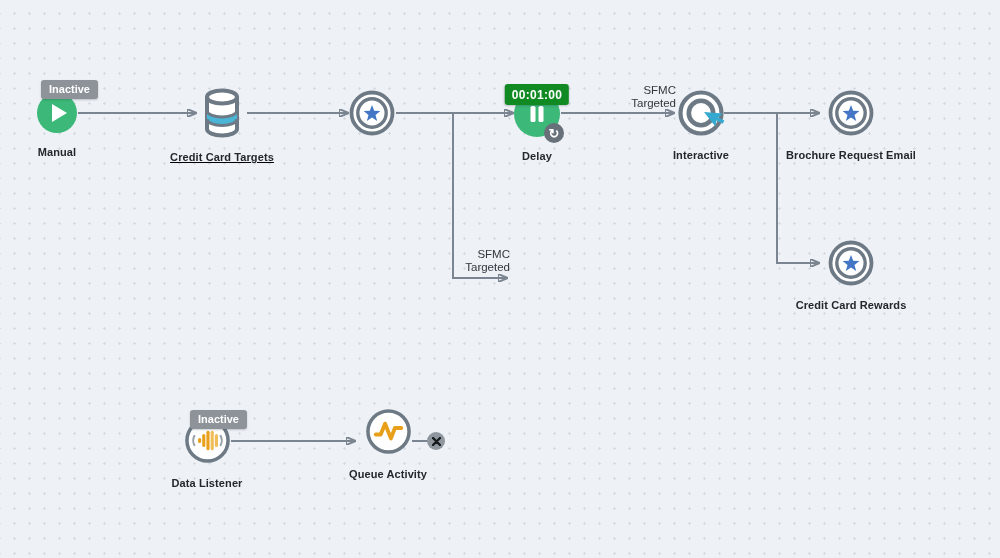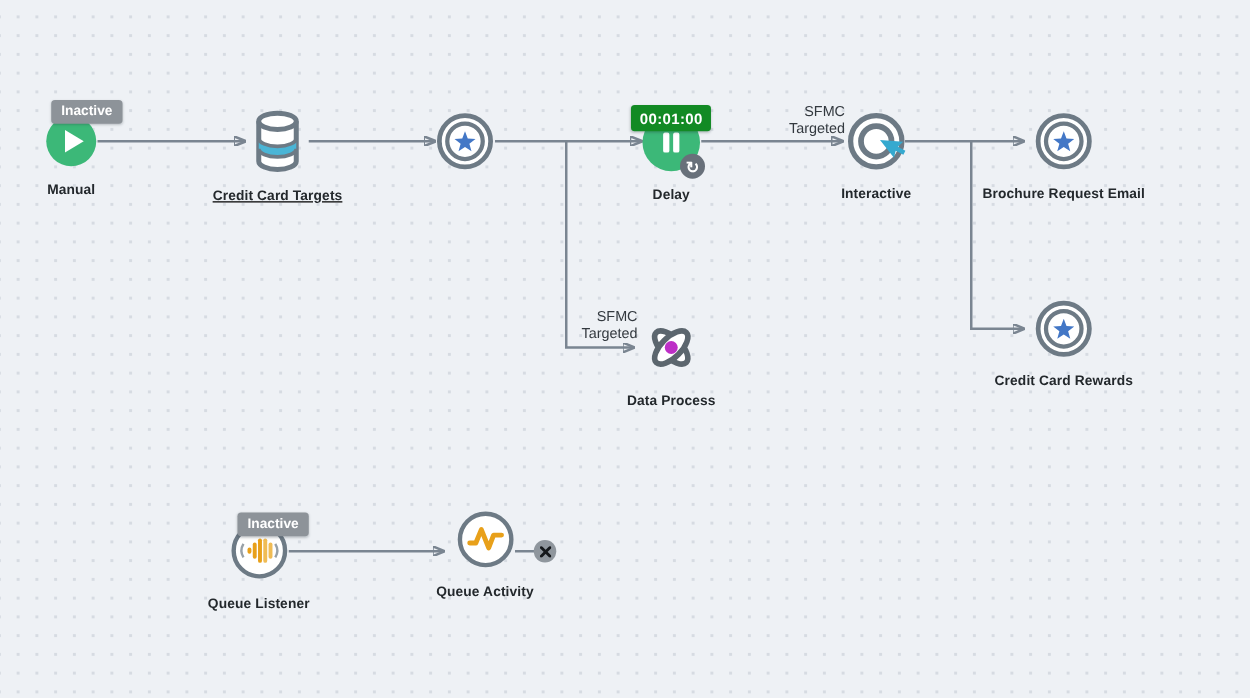--- a/index.html
+++ b/index.html
@@ -151,46 +151,36 @@
     <div class="icon-area">
       <svg width="46" height="46" viewBox="0 0 46 46">
         <circle cx="23" cy="23" r="20.5" fill="#fff" stroke="#6d7a85" stroke-width="3.8"></circle>
         <circle cx="23" cy="23" r="14.2" fill="#fff" stroke="#6d7a85" stroke-width="3.4"></circle>
         <path d="M23,15.0 L25.2,20.8 L31.4,21.1 L26.5,24.9 L28.2,30.9 L23,27.5 L17.8,30.9 L19.5,24.9 L14.6,21.1 L20.8,20.8 Z" fill="#4377c6"></path>
       </svg>
     </div>
     <div class="node-label">Brochure Request Email</div>
   </div>
 
-  <div class="node" style="left:447px;top:254px;">
-    <div class="icon-area">
-      <svg width="48" height="48" viewBox="0 0 48 48">
-        <ellipse cx="24" cy="24" rx="17" ry="8" transform="rotate(45 24 24)" fill="#fff" stroke="#5c666e" stroke-width="4.5"></ellipse>
-        <ellipse cx="24" cy="24" rx="17" ry="8" transform="rotate(-45 24 24)" fill="#fff" stroke="#5c666e" stroke-width="4.5"></ellipse>
-        <circle cx="24" cy="24" r="5.2" fill="#bd2fc6"></circle>
-      </svg>
-    </div>
-    <div class="node-label">Data Process</div>
-  </div>
 
   <div class="node" style="left:117px;top:417px;">
     <div class="icon-area">
       <div class="badge inactive" style="top:-7px;left:calc(50% - 17px);">Inactive</div>
       <svg width="47" height="47" viewBox="0 0 48 48">
         <circle cx="24" cy="24" r="21" fill="#fff" stroke="#6d7a85" stroke-width="3.6"></circle>
         <path d="M11,18.5 A10.5,10.5 0 0 0 11,29.5" fill="none" stroke="#98a1a8" stroke-width="2"></path>
         <path d="M37,18.5 A10.5,10.5 0 0 1 37,29.5" fill="none" stroke="#98a1a8" stroke-width="2"></path>
         <rect x="14.3" y="21.5" width="3.2" height="5" rx="1.6" fill="#e8a01a"></rect>
         <rect x="18.6" y="17.3" width="3.2" height="13.4" rx="1.6" fill="#e8a01a"></rect>
         <rect x="22.9" y="14" width="3.2" height="20" rx="1.6" fill="#e8a01a"></rect>
         <rect x="27.2" y="14" width="3.2" height="20" rx="1.6" fill="#f0bc55"></rect>
         <rect x="31.5" y="17.3" width="3.2" height="13.4" rx="1.6" fill="#f0bc55"></rect>
       </svg>
     </div>
-    <div class="node-label">Queue Listener</div>
+    <div class="node-label">Data Listener</div>
   </div>
 
   <div class="node" style="left:298px;top:408px;">
     <div class="icon-area">
       <svg width="47" height="47" viewBox="0 0 48 48">
         <circle cx="24" cy="24" r="21" fill="#fff" stroke="#6d7a85" stroke-width="3.6"></circle>
         <path d="M11,27 L16,27 L20.5,16 L26.5,31 L30.5,20.5 L37,20.5" fill="none" stroke="#e8a01a" stroke-width="4" stroke-linecap="round" stroke-linejoin="round"></path>
       </svg>
     </div>
     <div class="node-label">Queue Activity</div>

